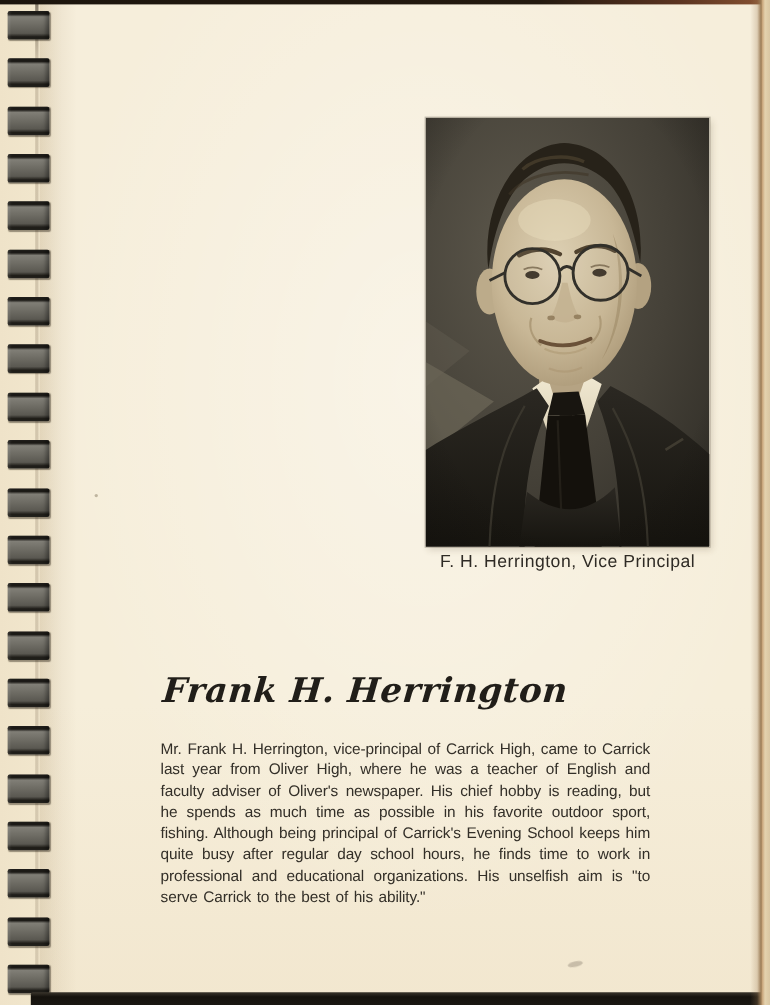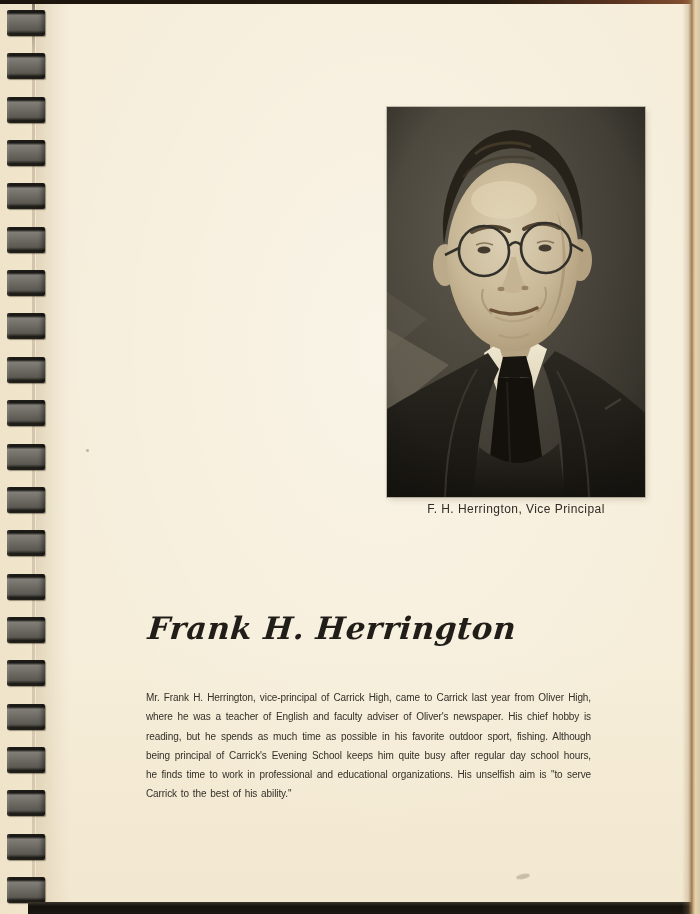--- a/index.html
+++ b/index.html
@@ -35,31 +35,31 @@
     background:linear-gradient(180deg,#1e1c18 0%,#1e1c18 11%,#807e76 20%,#6e6c64 48%,#5a5851 78%,#22201b 90%,#22201b 100%);
     box-shadow:1px 1px 1px rgba(40,30,18,.45), inset 2px 0 2px rgba(255,255,255,.10), inset -3px 0 4px rgba(0,0,0,.38);
   }
 
   
   .photo{position:absolute;left:387px;top:107px;width:258px;height:390px;
     box-shadow:0 0 0 1px rgba(40,35,25,.25), 2px 3px 6px rgba(80,60,35,.18);}
   .photo svg{display:block;width:100%;height:100%;}
 
   .caption{position:absolute;left:387px;top:502px;width:258px;text-align:center;
-    font-size:12px;letter-spacing:.45px;color:#2f2b25;}
+    font-size:16px;letter-spacing:.45px;color:#2f2b25;}
 
   
   .heading{position:absolute;left:148px;top:610px;width:420px;
     font-family:"DejaVu Serif", serif;font-style:italic;font-weight:700;
     font-size:31px;letter-spacing:.5px;color:#211e19;transform:skewX(-5deg);}
 
   
   .bio{position:absolute;left:146px;top:671px;width:445px;
-    font-size:10px;line-height:19.3px;text-align:justify;
-    letter-spacing:-.1px;word-spacing:1.2px;color:#332f28;margin-top:17px;}
+    font-size:14px;line-height:19.3px;text-align:justify;
+    letter-spacing:-.1px;word-spacing:1.2px;color:#332f28;}
 
   .smudge{position:absolute;left:516px;top:874px;width:14px;height:5px;border-radius:50%;
     background:rgba(120,110,95,.35);transform:rotate(-12deg);filter:blur(.4px);}
   .speck{position:absolute;left:86px;top:449px;width:3px;height:3px;border-radius:50%;
     background:rgba(110,95,70,.4);}
 </style>
 </head>
 <body>
 
 <div class="screen">

